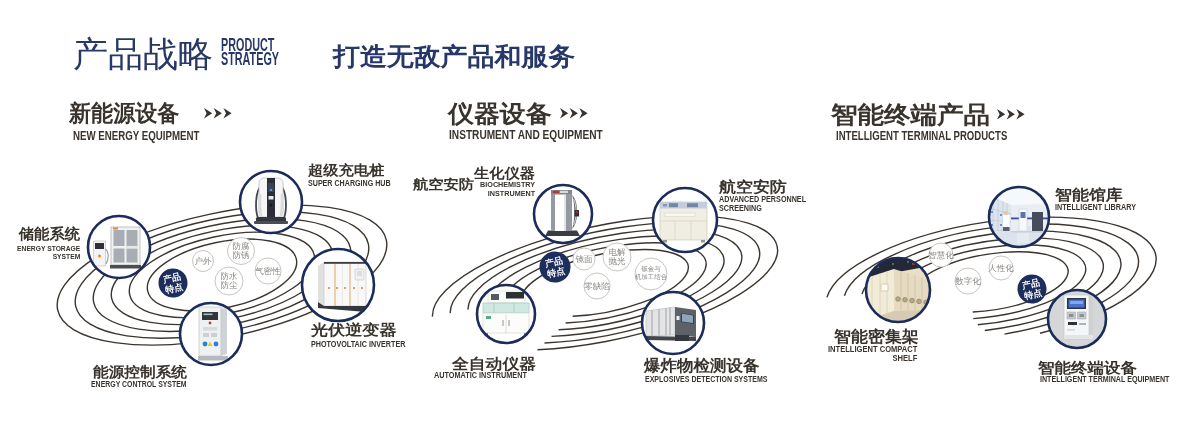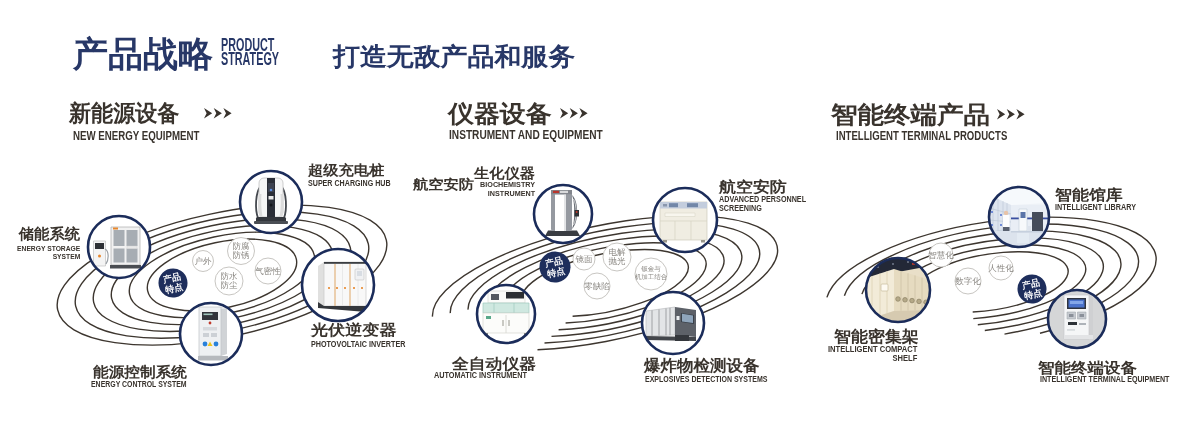--- a/index.html
+++ b/index.html
@@ -3,21 +3,21 @@
 <meta charset="utf-8">
 <style>
   html,body{margin:0;padding:0;}
   body{width:1200px;height:422px;background:#ffffff;overflow:hidden;
        font-family:"Liberation Sans",sans-serif;}
   #page{position:relative;width:1200px;height:422px;background:#fff;}
   #page svg.main{position:absolute;left:0;top:0;}
   .abs{position:absolute;white-space:nowrap;transform-origin:0 0;}
   .navy{color:#273767;}
   .dark{color:#39332d;}
-  .title-cn{font-size:35px;font-weight:700;line-height:35px;}
+  .title-cn{font-size:35px;font-weight:400;line-height:35px;}
   .title-en{font-size:18px;font-weight:700;line-height:14px;transform:scaleX(0.60);transform-origin:0 0;}
   .sub-cn{font-size:25px;font-weight:900;line-height:25px;transform:scaleX(1.076);transform-origin:0 0;}
   .hdr-cn{font-size:24px;font-weight:900;line-height:24px;}
   .hdr-en{font-size:13.5px;font-weight:700;line-height:13.5px;transform-origin:0 0;}
   .lbl-cn{font-size:17px;font-weight:700;line-height:1;}
   .lbl-en{font-size:9px;font-weight:700;line-height:9px;transform-origin:0 0;}
   .rr{transform-origin:100% 0 !important;}
   .r{text-align:right;}
 </style>
 </head>

